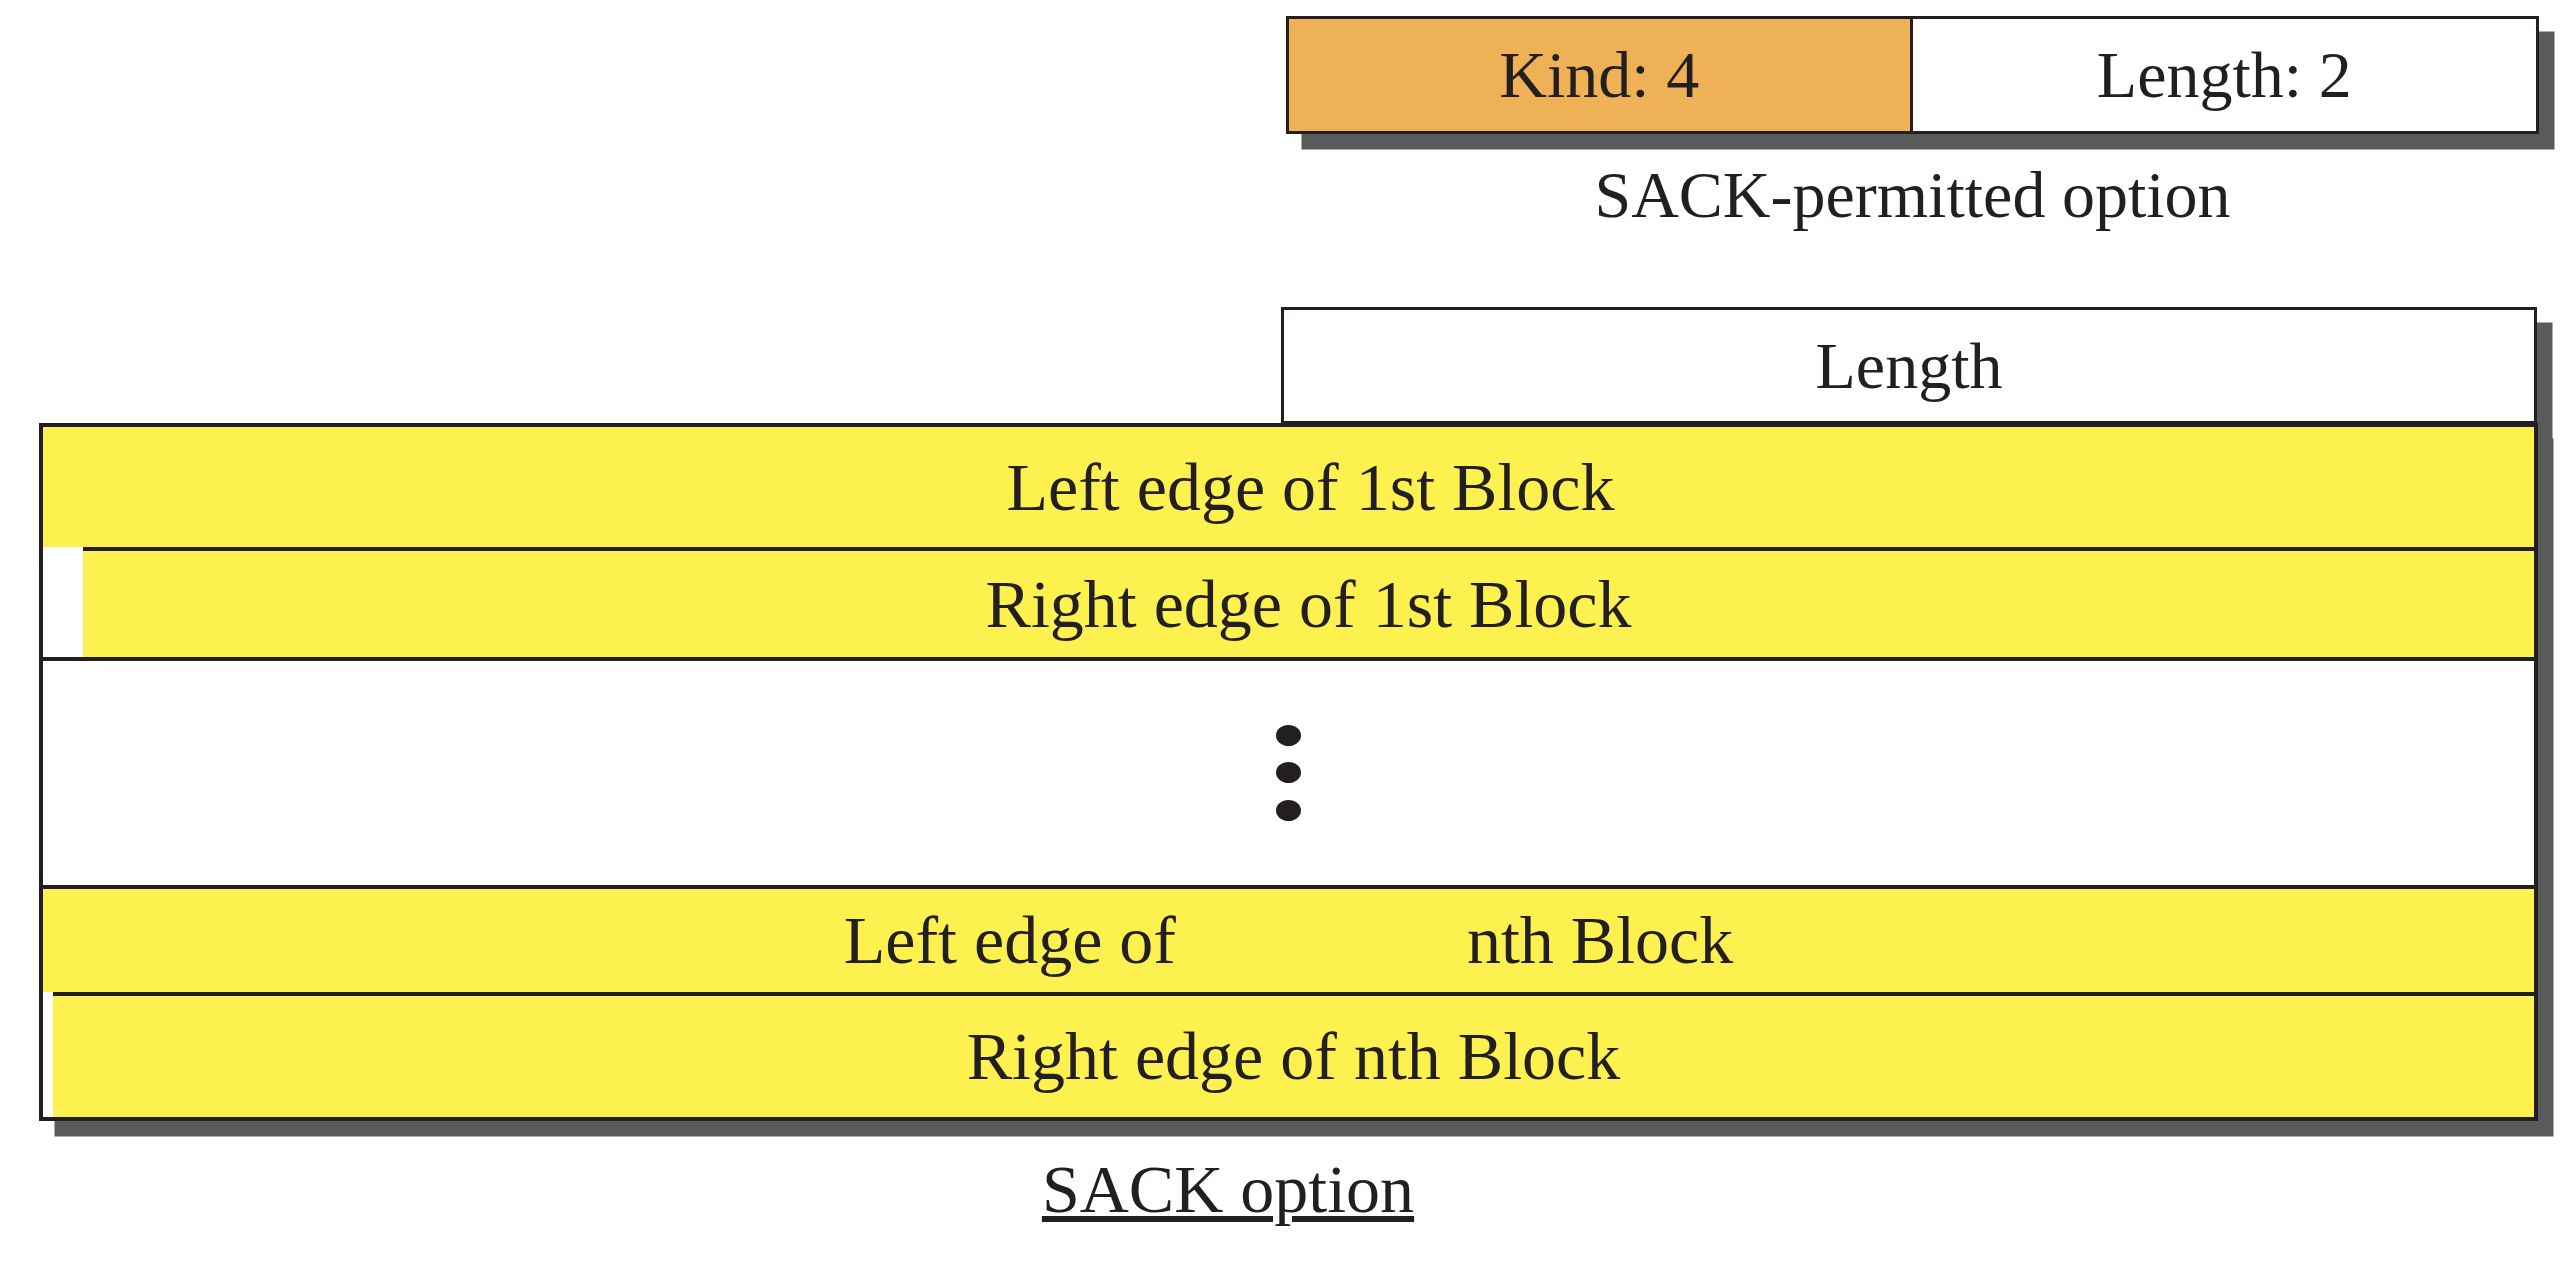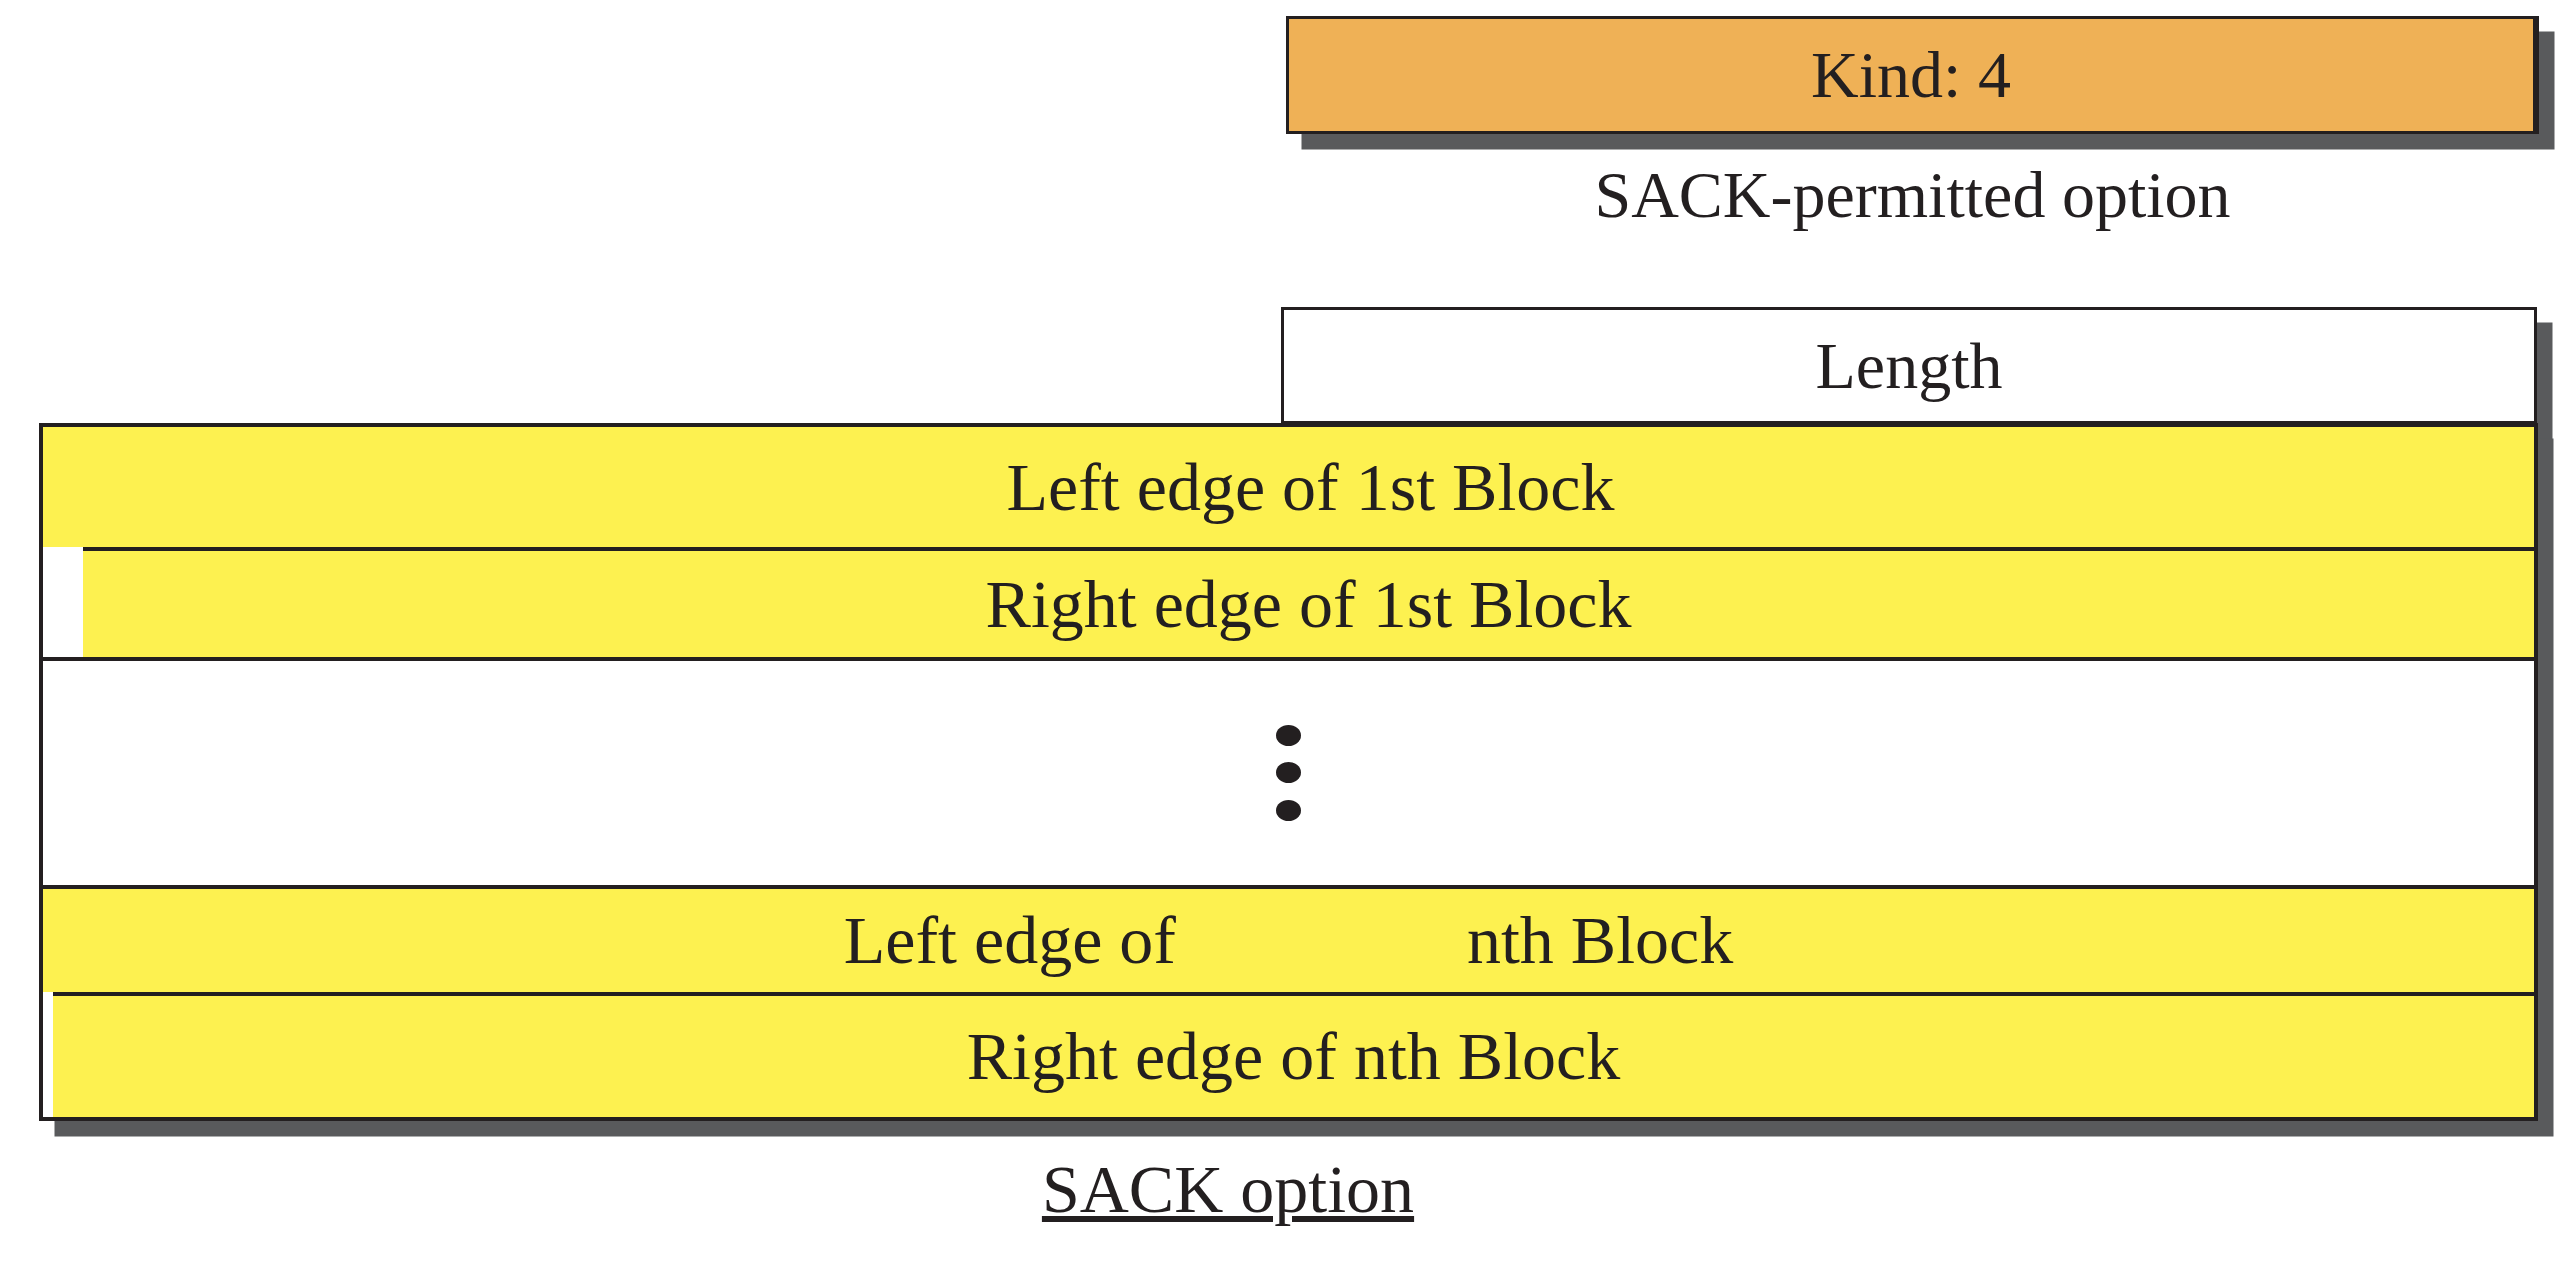--- a/index.html
+++ b/index.html
@@ -103,20 +103,23 @@
 </style>
 </head>
 <body>
 
 <div class="canvas">
 
   <div class="opt-box" id="box1">
     <div class="cell orange">
       <span>Kind: 4</span>
     </div>
+    <div class="cell white">
+      <span>Length: 2</span>
+    </div>
   </div>
   <div class="caption" id="caption1">SACK-permitted option</div>
 
   <div class="opt-box" id="box2">
     <div class="cell white">
       <span>Length</span>
     </div>
   </div>
 
   <div class="sack-grid">

